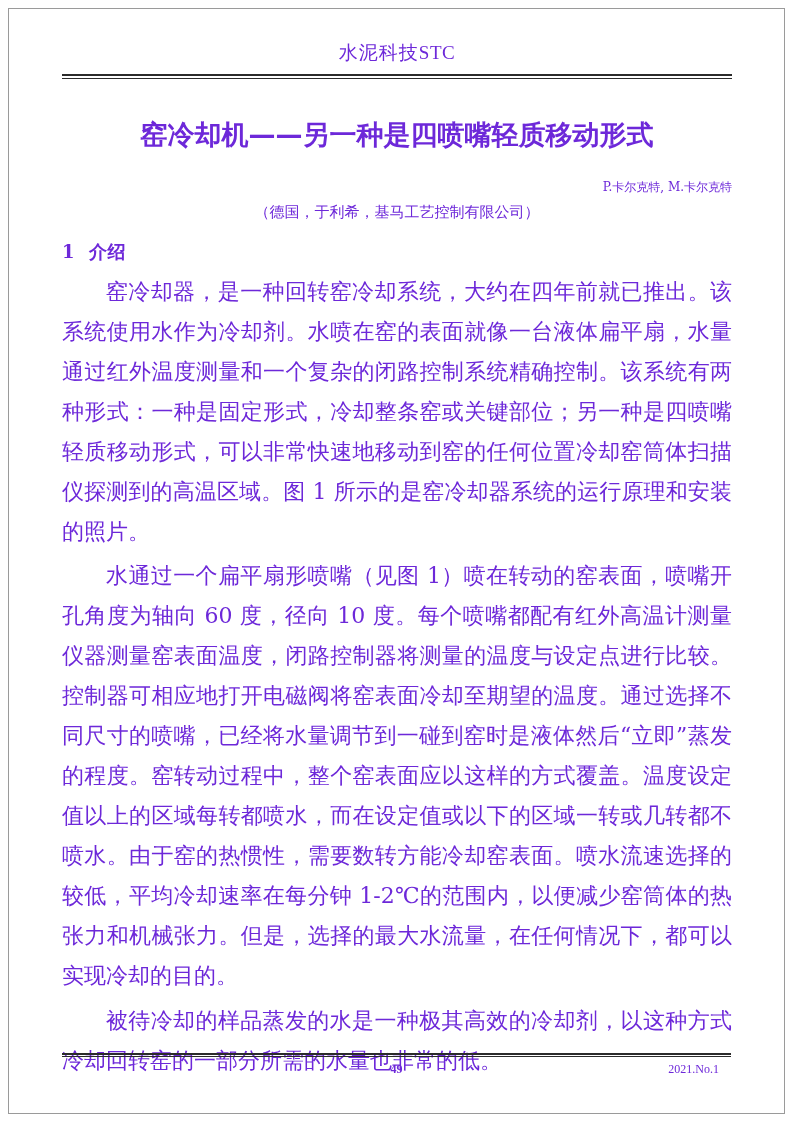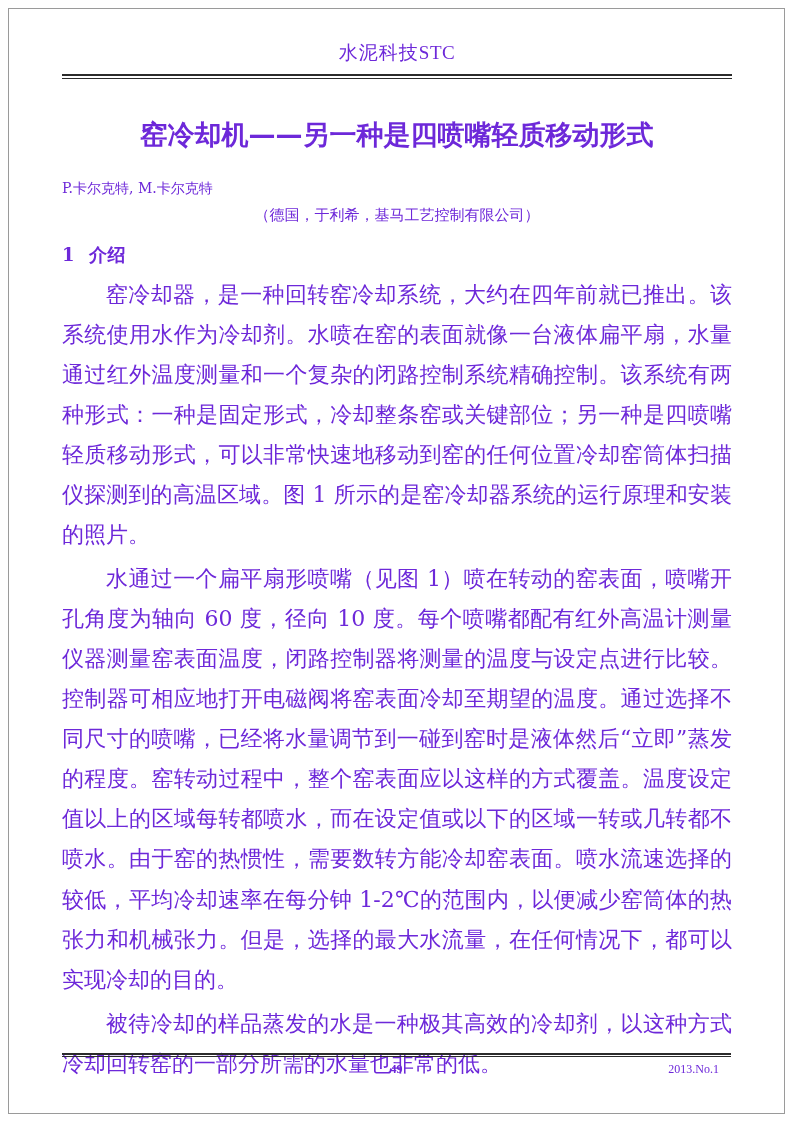--- a/index.html
+++ b/index.html
@@ -56,22 +56,22 @@
   h1.doc-title {
     font-size: 27px;
     font-weight: bold;
     text-align: center;
     margin: 38px 0 26px 0;
     letter-spacing: 0px;
     line-height: 1.3;
     font-family: "DejaVu Serif", "Liberation Serif", serif;
   }
   .authors {
-    text-align: left;
-    font-size: 14px;
+    text-align: right;
+    font-size: 12px;
     margin: 0 0 4px 0;
     line-height: 1.55;
   }
   .affiliation {
     text-align: center;
     font-size: 15px;
     margin: 0 0 16px 0;
     line-height: 1.55;
   }
   h2.section {
@@ -149,16 +149,16 @@
     <p class="body-text">水通过一个扁平扇形喷嘴（见图 1）喷在转动的窑表面，喷嘴开孔角度为轴向 60 度，径向 10 度。每个喷嘴都配有红外高温计测量仪器测量窑表面温度，闭路控制器将测量的温度与设定点进行比较。控制器可相应地打开电磁阀将窑表面冷却至期望的温度。通过选择不同尺寸的喷嘴，已经将水量调节到一碰到窑时是液体然后“立即”蒸发的程度。窑转动过程中，整个窑表面应以这样的方式覆盖。温度设定值以上的区域每转都喷水，而在设定值或以下的区域一转或几转都不喷水。由于窑的热惯性，需要数转方能冷却窑表面。喷水流速选择的较低，平均冷却速率在每分钟 1-2℃的范围内，以便减少窑筒体的热张力和机械张力。但是，选择的最大水流量，在任何情况下，都可以实现冷却的目的。</p>
     <p class="body-text">被待冷却的样品蒸发的水是一种极其高效的冷却剂，以这种方式冷却回转窑的一部分所需的水量也非常的低。</p>
 
   </div>
 
   <div class="footer">
     <div class="footer-rule"></div>
     <div class="footer-rule2"></div>
     <div class="footer-row">
       <span class="footer-page">49</span>
-      <span class="footer-issue">2013.No.1</span>
+      <span class="footer-issue">2021.No.1</span>
     </div>
   </div>
 </div>
 
 </body></html>

